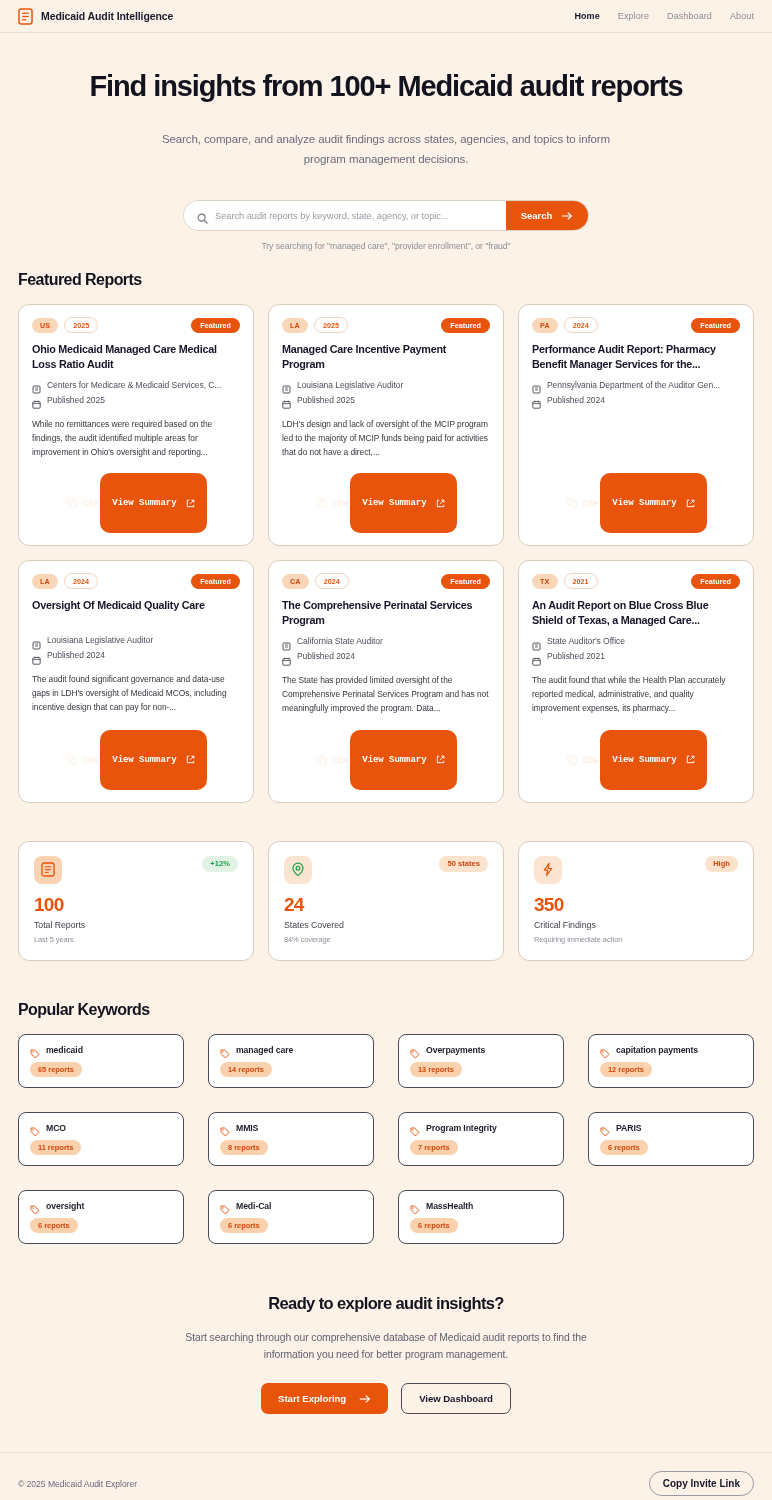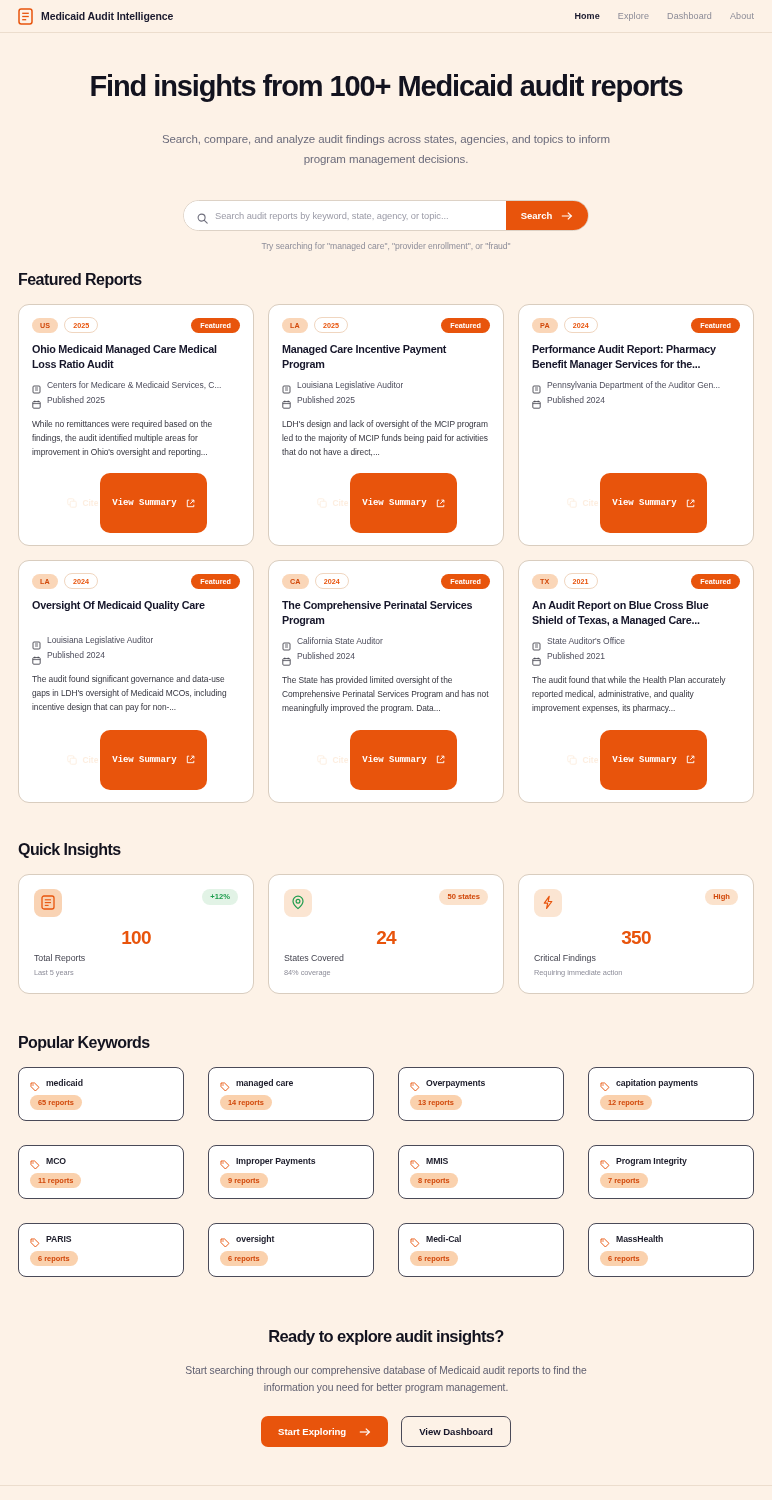--- a/index.html
+++ b/index.html
@@ -205,21 +205,21 @@
   .ic-iconbox.orange { background: #f9d3b4; }
   .ic-iconbox.peach { background: #fbe5d2; }
   .ic-pill {
     font-size: 7.6px; font-weight: bold;
     padding: 3.5px 8px; border-radius: 9px;
   }
   .ic-pill.green { background: #e2f3e6; color: #1f9d4e; }
   .ic-pill.tint { background: #fbe2cc; color: #d1480a; }
   .ic-value {
     font-size: 19px; font-weight: bold; color: #e8540c;
-    letter-spacing: -0.7px; margin-top: 11px; line-height: 1; text-align: center;
+    letter-spacing: -0.7px; margin-top: 11px; line-height: 1;
   }
   .ic-label { font-size: 8.8px; color: #43434f; margin-top: 6px; letter-spacing: -0.05px; }
   .ic-sub { font-size: 7.4px; color: #8d8d99; margin-top: 5px; letter-spacing: -0.05px; }
 
   
   .kw-grid { display: grid; grid-template-columns: repeat(4, 1fr); gap: 24px; }
   .kw-card {
     background: #fff;
     border: 1px solid #4a4a58;
     border-radius: 8px;
@@ -670,21 +670,20 @@
               </svg>
           </span>
         </button>
       </div>
     </article>
 
   </div>
 </section>
 
 <section class="section sec-insights">
-  <h2 class="section-title">Quick Insights</h2>
   <div class="insight-grid">
 
     <div class="insight-card">
       <div class="ic-top">
         <span class="ic-iconbox orange">
           <svg viewBox="0 0 14 15" width="14" height="15" fill="none">
             <rect x="1" y="1" width="12" height="13" rx="2" stroke="#e8540c" stroke-width="1.3"></rect>
             <line x1="3.8" y1="4.8" x2="10" y2="4.8" stroke="#e8540c" stroke-width="1.1"></line>
             <line x1="3.8" y1="7.6" x2="10" y2="7.6" stroke="#e8540c" stroke-width="1.1"></line>
             <line x1="3.8" y1="10.4" x2="7.6" y2="10.4" stroke="#e8540c" stroke-width="1.1"></line>
@@ -781,30 +780,20 @@
       <div class="kw-head">
         <span class="kw-icon"><svg viewBox="0 0 10 10" width="10" height="10" fill="none">
               <path d="M1 1h3.6l4.4 4.4-3.6 3.6L1 4.6Z" stroke="#e8540c" stroke-width="0.95" stroke-linejoin="round"></path>
               <circle cx="3" cy="3" r="0.7" fill="#e8540c"></circle>
             </svg></span>
         <span class="kw-name">MCO</span>
       </div>
       <span class="kw-count">11 reports</span>
     </div>
 
-    <div class="kw-card">
-      <div class="kw-head">
-        <span class="kw-icon"><svg viewBox="0 0 10 10" width="10" height="10" fill="none">
-              <path d="M1 1h3.6l4.4 4.4-3.6 3.6L1 4.6Z" stroke="#e8540c" stroke-width="0.95" stroke-linejoin="round"></path>
-              <circle cx="3" cy="3" r="0.7" fill="#e8540c"></circle>
-            </svg></span>
-        <span class="kw-name">Improper Payments</span>
-      </div>
-      <span class="kw-count">9 reports</span>
-    </div>
 
     <div class="kw-card">
       <div class="kw-head">
         <span class="kw-icon"><svg viewBox="0 0 10 10" width="10" height="10" fill="none">
               <path d="M1 1h3.6l4.4 4.4-3.6 3.6L1 4.6Z" stroke="#e8540c" stroke-width="0.95" stroke-linejoin="round"></path>
               <circle cx="3" cy="3" r="0.7" fill="#e8540c"></circle>
             </svg></span>
         <span class="kw-name">MMIS</span>
       </div>
       <span class="kw-count">8 reports</span>

